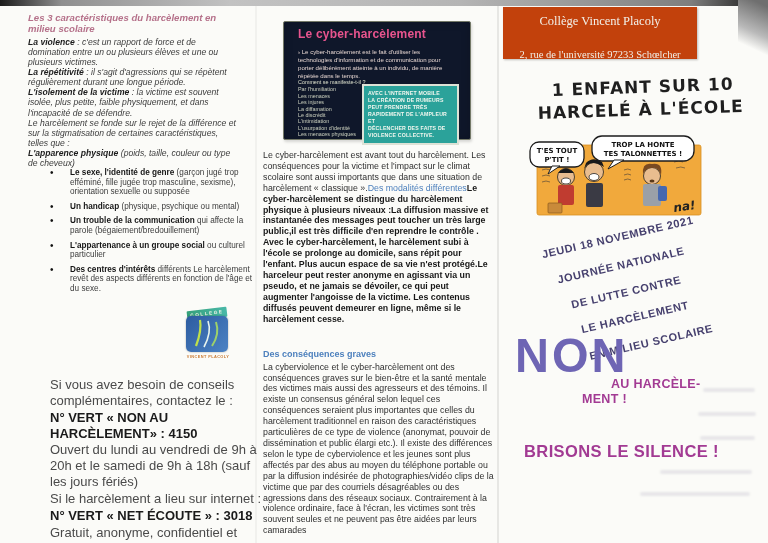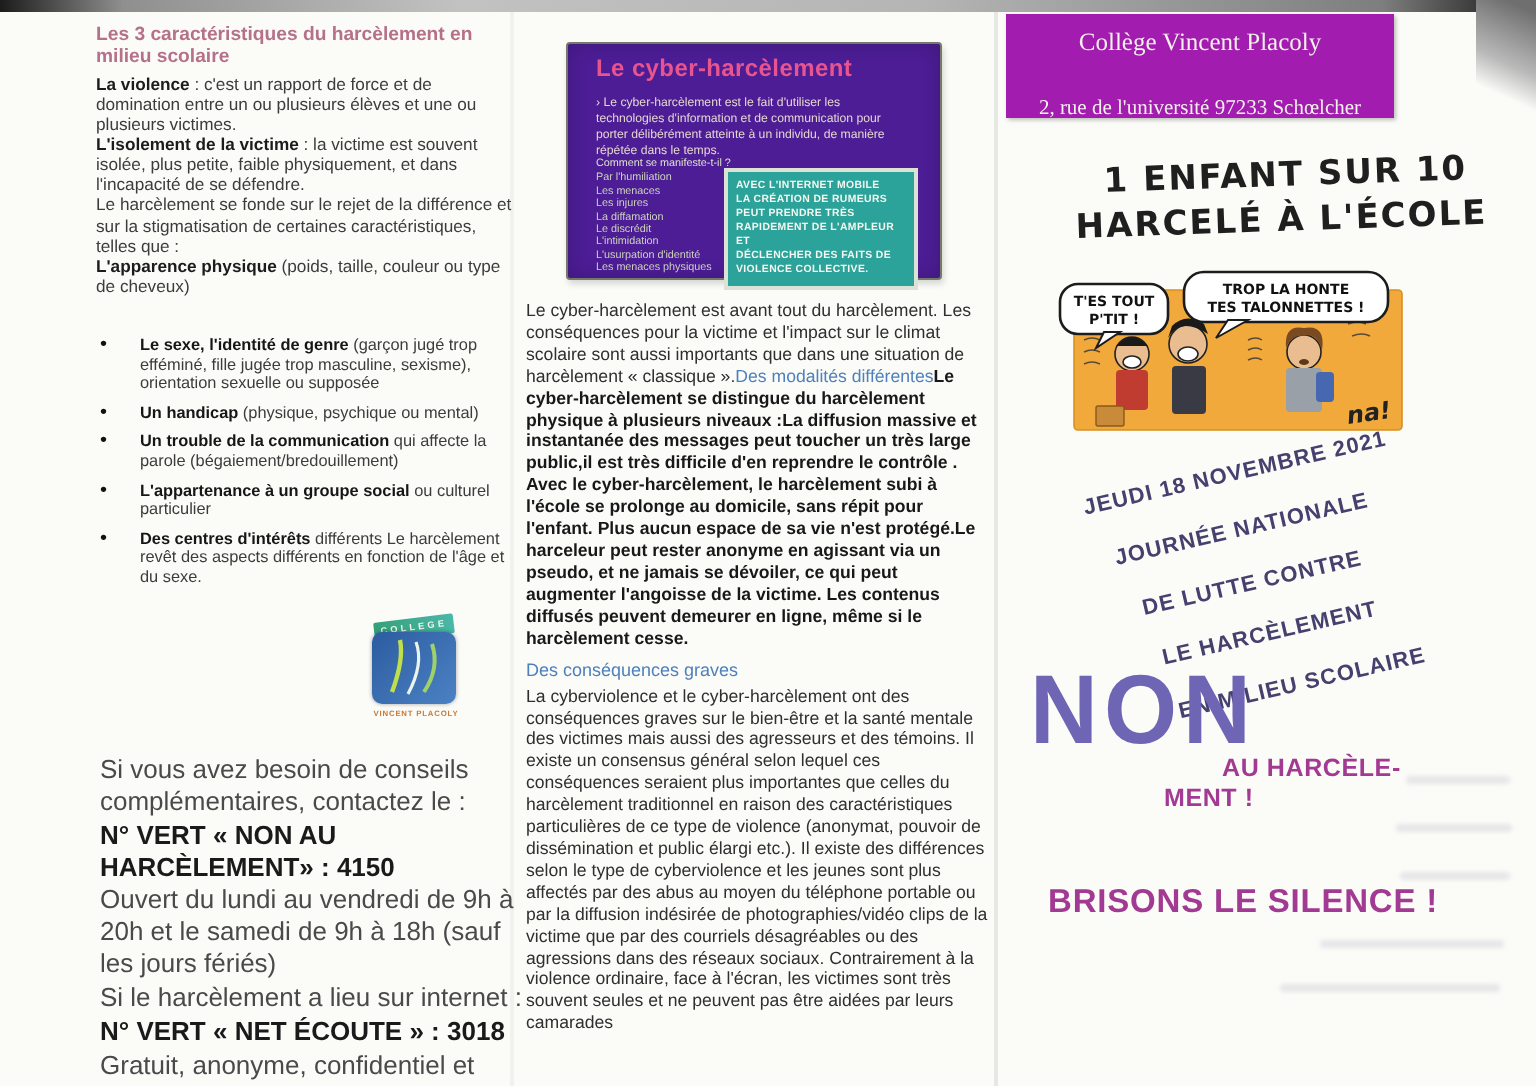--- a/index.html
+++ b/index.html
@@ -13,21 +13,21 @@
   .scan-strip { position:absolute; left:0; top:0; width:768px; height:6px;
     background:linear-gradient(90deg,#1c1c1c 0%,#8f8f8f 8%,#c2c2c2 30%,#b5b5b5 60%,#7e7e7e 90%,#111 100%); }
   .corner-tr { position:absolute; right:0; top:0; width:30px; height:56px;
     background:linear-gradient(205deg,#6f6f6f 10%,#b9b9b9 55%, rgba(255,255,255,0) 80%); }
   .fold { position:absolute; top:6px; bottom:0; width:2px; }
   .fold-1 { left:255px; background:rgba(0,0,0,0.04); }
   .fold-2 { left:497px; background:rgba(0,0,0,0.08); }
   .ghost { position:absolute; background:#d7d5dd; border-radius:2px; opacity:.55; filter:blur(1px); }
 
   
-  .col-left { position:absolute; left:48px; top:12px; width:212px; }
+  .col-left { position:absolute; left:28px; top:12px; width:212px;font-style:italic; }
   .l-heading { color:#b5718a; font-weight:bold; font-size:9.6px; line-height:1.18; margin-bottom:2px; }
   .def { font-size:8.6px; line-height:1.18; color:#3c3c3c; }
   .def b { color:#1c1c1c; }
   .bullets { position:absolute; left:44px; top:168px; width:214px; }
   .bullet { position:relative; padding-left:26px; font-size:8.2px; line-height:1.17; color:#3c3c3c; margin-bottom:5px; }
   .bullet::before { content:"•"; position:absolute; left:6px; top:-1px; font-size:10px; color:#111; }
   .bullet b { color:#161616;margin-top:29px; }
 
   .logo { position:absolute; left:184px; top:309px; width:48px; height:56px; }
   .logo-banner { position:absolute; left:3px; top:0; width:40px; height:10px;
@@ -37,39 +37,39 @@
     background:linear-gradient(135deg,#2d5ca0,#4b82c4); box-shadow:0 0 2px rgba(0,0,0,.35); }
   .logo-caption { position:absolute; left:0; top:45px; width:48px; text-align:center;
     font-size:3.9px; letter-spacing:.4px; color:#c97a33; font-weight:bold; }
 
   .l-footer { position:absolute; left:40px; top:377px; width:220px; font-size:13px; line-height:1.22; color:#4a4a4a;margin-left:10px; }
   .l-footer .b { font-weight:bold; color:#1a1a1a; }
   .l-footer div { margin-bottom:1px; }
 
   
   .cyber-box { position:absolute; left:283px; top:21px; width:188px; height:119px;
-    background:#4c1d95; border:1px solid #747968; border-radius:2px;
+    background:#0f172a; border:1px solid #747968; border-radius:2px;
     box-shadow:inset 0 0 10px rgba(0,0,0,.18), 1px 2px 3px rgba(0,0,0,.15); }
   .cyber-title { position:absolute; left:14px; top:5px; color:#e8548e; font-weight:bold; font-size:12px; letter-spacing:.2px; }
   .cyber-intro { position:absolute; left:14px; top:26px; width:152px; font-size:6.1px; line-height:1.3; color:#e6d6d1; }
   .cyber-list { position:absolute; left:14px; top:57px; width:70px; font-size:5.4px; line-height:1.18; color:#ccd1bf; }
   .cyber-list .lh { color:#dde1cd; margin-bottom:1px; }
   .callout { position:absolute; left:78px; top:62px; width:97px;
     background:#2ba29a; border:2px solid #dde2d6; padding:4px 4px;
     color:#f4f8f0; font-weight:bold; font-size:5.2px; line-height:1.35;
     letter-spacing:.2px; white-space:pre-line; }
 
   .mid-text { position:absolute; left:263px; top:150px; width:231px; font-size:8.8px; line-height:1.24; color:#2f2f2f; }
   .mid-text .blue { color:#4d80bd; }
   .mid-text b { color:#181818;margin-top:28px; }
-  .mid-h { color:#4d80bd; font-weight:normal; font-size:9px; margin-top:5px; margin-bottom:2px; }
+  .mid-h { color:#4d80bd; font-weight:bold; font-size:9px; margin-top:24px; margin-bottom:2px; }
 
   
   .school-box { position:absolute; left:503px; top:7px; width:194px; height:52px;
-    background:#a21caf; color:#f2f1ea; text-align:center;
+    background:#c2410c; color:#f2f1ea; text-align:center;
     font-family:"Liberation Serif", serif; box-shadow:1px 1px 2px rgba(0,0,0,.25); }
   .school-name { font-size:12.5px; margin-top:7px; }
   .school-addr { font-size:10.5px; margin-top:20px; }
 
   .cartoon { position:absolute; left:528px; top:70px; width:238px; height:154px; }
 
   .date-line { position:absolute; color:#46406e; font-weight:bold; font-size:11px;
     letter-spacing:.6px; transform:rotate(-13deg); white-space:nowrap; }
   .dl-0 { left:540px; top:231px; }
   .dl-1 { left:556px; top:259px; }
@@ -88,20 +88,21 @@
 
 <div class="page">
   <div class="scan-strip"></div>
   <div class="corner-tr"></div>
   <div class="fold fold-1"></div>
   <div class="fold fold-2"></div>
 
   <div class="col-left">
     <div class="l-heading">Les 3 caractéristiques du harcèlement en milieu scolaire</div>
     <p class="def"><b>La violence</b><span> : c'est un rapport de force et de domination entre un ou plusieurs élèves et une ou plusieurs victimes.</span></p>
+    <p class="def"><b>La répétitivité</b><span> : il s'agit d'agressions qui se répètent régulièrement durant une longue période.</span></p>
     <p class="def"><b>L'isolement de la victime</b><span> : la victime est souvent isolée, plus petite, faible physiquement, et dans l'incapacité de se défendre.</span></p>
     <p class="def"><b></b><span>Le harcèlement se fonde sur le rejet de la différence et sur la stigmatisation de certaines caractéristiques, telles que :</span></p>
     <p class="def"><b>L'apparence physique</b><span> (poids, taille, couleur ou type de cheveux)</span></p>
   </div>
 
   <div class="bullets">
     <div class="bullet"><b>Le sexe, l'identité de genre</b><span> (garçon jugé trop efféminé, fille jugée trop masculine, sexisme), orientation sexuelle ou supposée</span></div>
     <div class="bullet"><b>Un handicap</b><span> (physique, psychique ou mental)</span></div>
     <div class="bullet"><b>Un trouble de la communication</b><span> qui affecte la parole (bégaiement/bredouillement)</span></div>
     <div class="bullet"><b>L'appartenance à un groupe social</b><span> ou culturel particulier</span></div>

